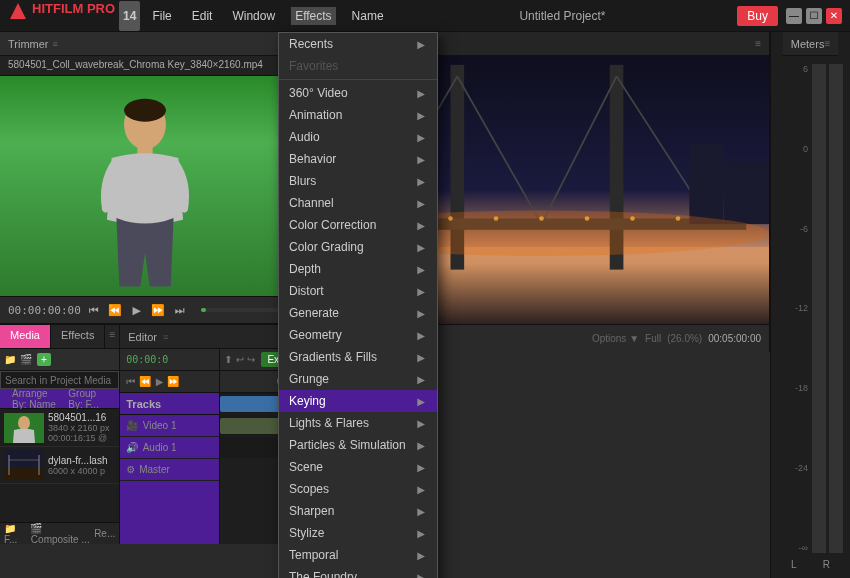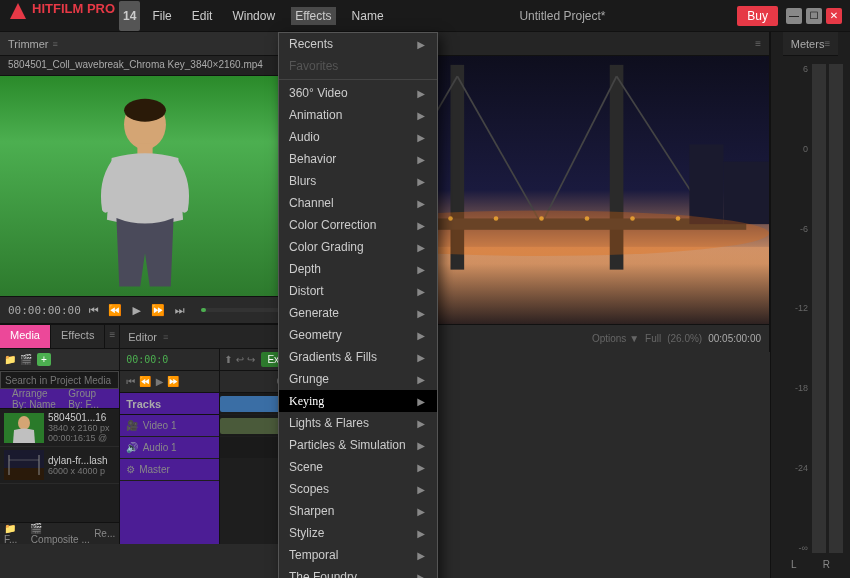--- a/index.html
+++ b/index.html
@@ -492,23 +492,22 @@
       margin: 2px 0;
     }
 
     .submenu-arrow {
       color: #888;
       font-size: 10px;
     }
 
     
     .menu-item.highlighted {
-      background: #000000;
+      background: #4c1d95;
       color: #fff;
-      font-family: Liberation Serif, serif;
     }
 
     
     .left-toolbar {
       width: 24px;
       background: #252525;
       border-right: 1px solid #111;
       display: flex;
       flex-direction: column;
       align-items: center;

